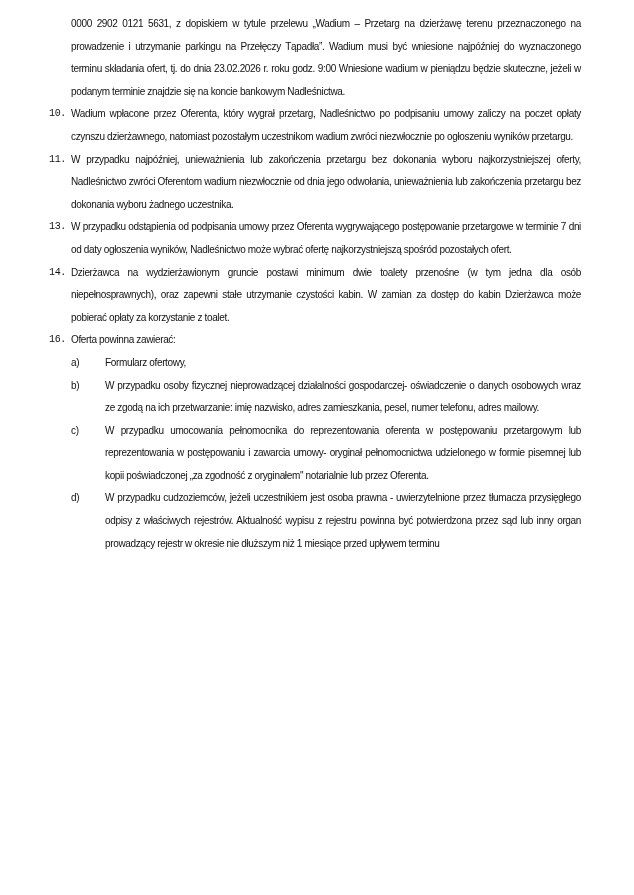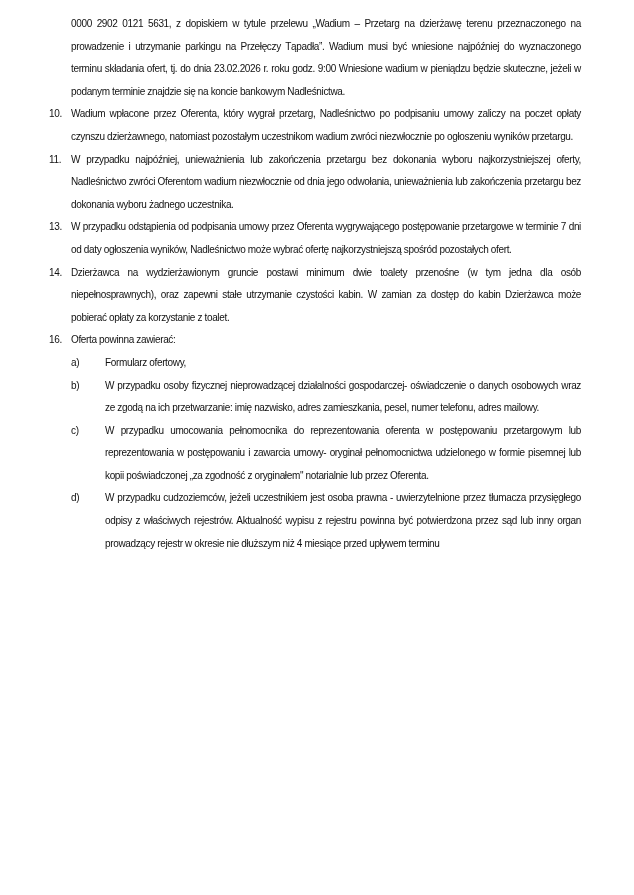--- a/index.html
+++ b/index.html
@@ -8,21 +8,21 @@
     font-family: "Liberation Sans", sans-serif;
     color: #111111;
   }
   .page {
     position: absolute; left: 49px; top: 13px; width: 532px;
     font-size: 10px; line-height: 22.6px; letter-spacing: -0.35px;
   }
   .para { text-align: justify; text-align-last: left; }
   .intro { margin-left: 22px; }
   .item { display: flex; }
-  .num { flex: 0 0 22px; white-space: nowrap; }
+  .num { flex: 0 0 22px; white-space: nowrap; font-family: Liberation Mono, monospace; }
   .body { flex: 1; text-align: justify; }
   .sub { display: flex; margin-left: 22px; }
   .sub .lbl { flex: 0 0 17px; white-space: nowrap; }
   .sub .body { flex: 1; margin-left: 17px; }
 </style>
 </head>
 <body>
 
 <div class="page">
   <div class="para intro">0000 2902 0121 5631, z dopiskiem w tytule przelewu „Wadium – Przetarg na dzierżawę terenu przeznaczonego na prowadzenie i utrzymanie parkingu na Przełęczy Tąpadła”. Wadium musi być wniesione najpóźniej do wyznaczonego terminu składania ofert, tj. do dnia 23.02.2026 r. roku godz. 9:00 Wniesione wadium w pieniądzu będzie skuteczne, jeżeli w podanym terminie znajdzie się na koncie bankowym Nadleśnictwa.</div>
@@ -55,15 +55,15 @@
   <div class="sub">
     <span class="lbl">b)</span>
     <span class="body">W przypadku osoby fizycznej nieprowadzącej działalności gospodarczej- oświadczenie o danych osobowych wraz ze zgodą na ich przetwarzanie: imię nazwisko, adres zamieszkania, pesel, numer telefonu, adres mailowy.</span>
   </div>
   <div class="sub">
     <span class="lbl">c)</span>
     <span class="body">W przypadku umocowania pełnomocnika do reprezentowania oferenta w postępowaniu przetargowym lub reprezentowania w postępowaniu i zawarcia umowy- oryginał pełnomocnictwa udzielonego w formie pisemnej lub kopii poświadczonej „za zgodność z oryginałem" notarialnie lub przez Oferenta.</span>
   </div>
   <div class="sub">
     <span class="lbl">d)</span>
-    <span class="body">W przypadku cudzoziemców, jeżeli uczestnikiem jest osoba prawna - uwierzytelnione przez tłumacza przysięgłego odpisy z właściwych rejestrów. Aktualność wypisu z rejestru powinna być potwierdzona przez sąd lub inny organ prowadzący rejestr w okresie nie dłuższym niż 4 miesiące przed upływem terminu</span>
+    <span class="body">W przypadku cudzoziemców, jeżeli uczestnikiem jest osoba prawna - uwierzytelnione przez tłumacza przysięgłego odpisy z właściwych rejestrów. Aktualność wypisu z rejestru powinna być potwierdzona przez sąd lub inny organ prowadzący rejestr w okresie nie dłuższym niż 1 miesiące przed upływem terminu</span>
   </div>
 </div>
 
 </body></html>

